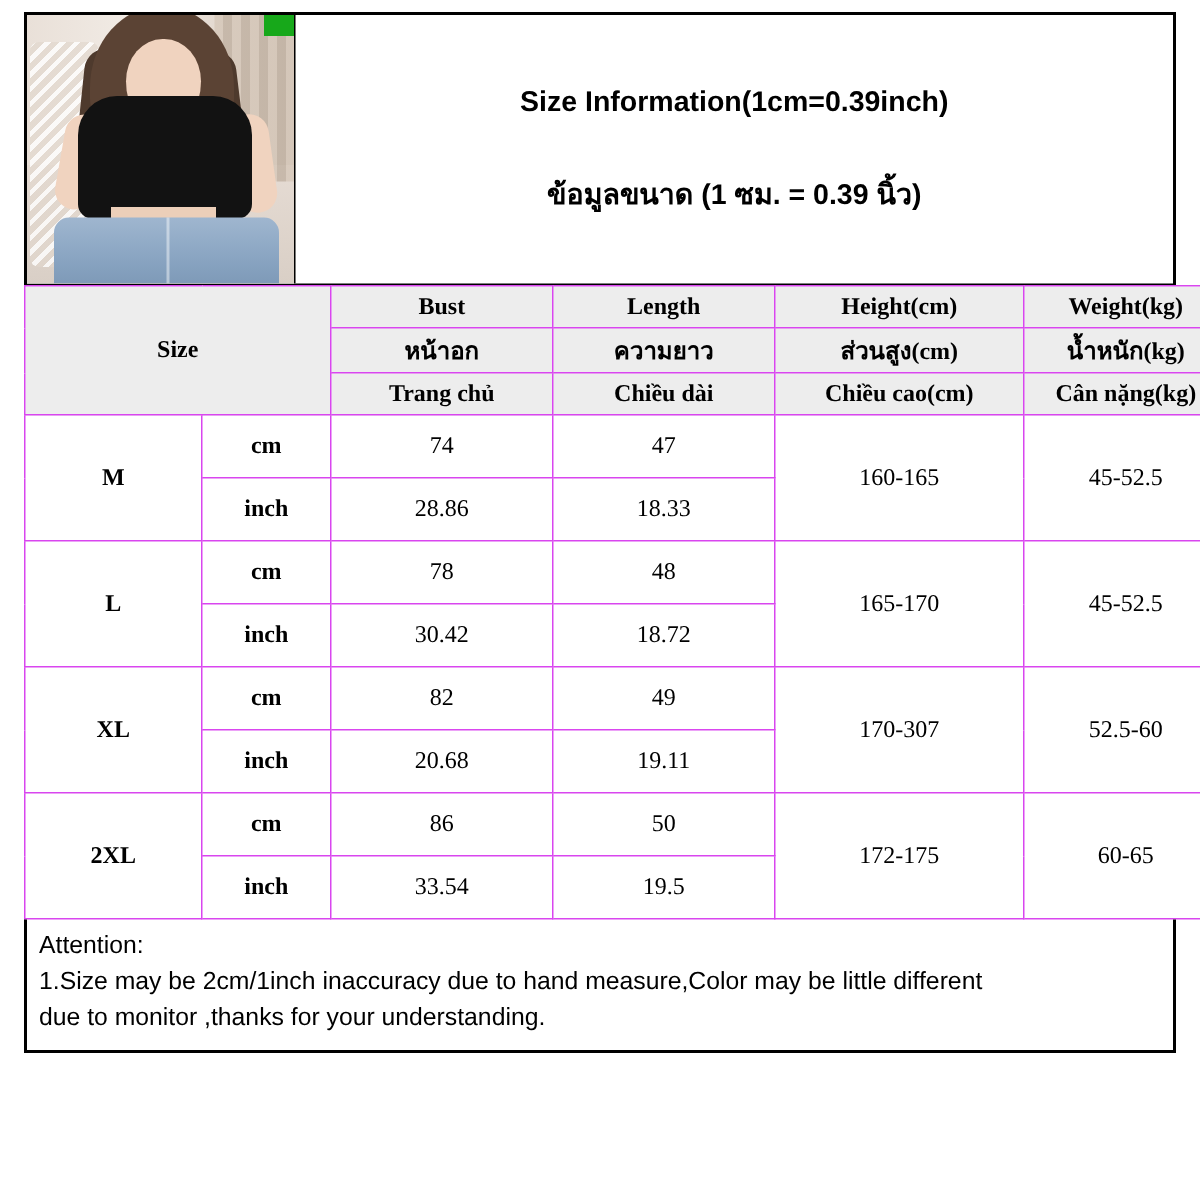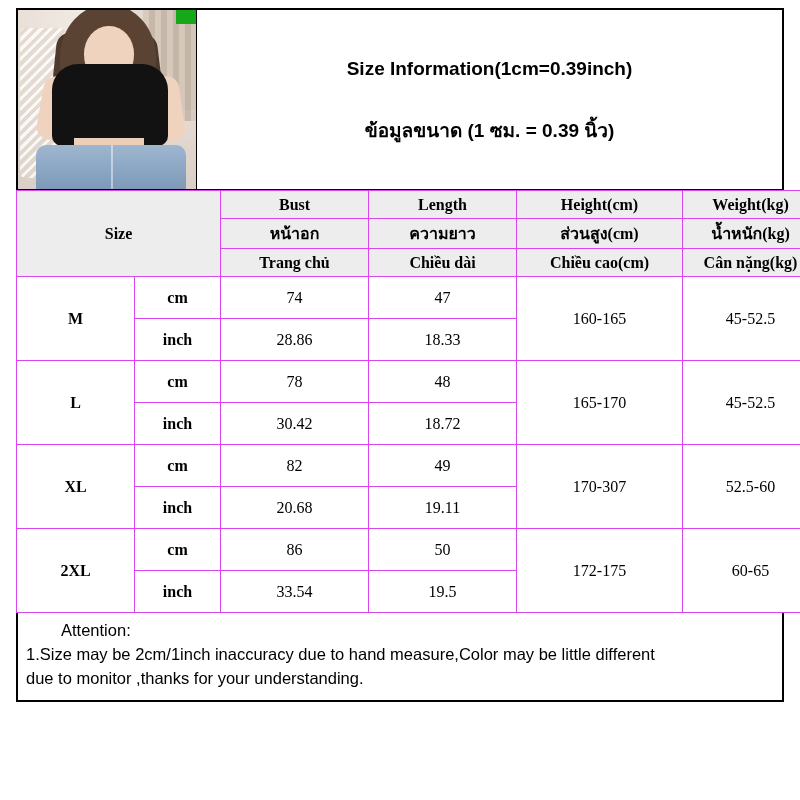--- a/index.html
+++ b/index.html
@@ -187,21 +187,21 @@
     border: 2px solid #000;
     border-top: none;
     padding: 6px 8px 10px 8px;
     box-sizing: border-box;
   }
   .attention p {
     margin: 0;
     font-size: 16.5px;
     line-height: 1.42;
   }
-  .attention .a-title { margin-bottom: 1px; margin-left: 35px; }
+  .attention .a-title { margin-bottom: 1px; }
 </style>
 </head>
 <body>
 
 <div class="page">
 
   <div class="header">
     <div class="photo-cell">
       <div class="photo-bg"></div>
       <div class="photo-wall"></div>

